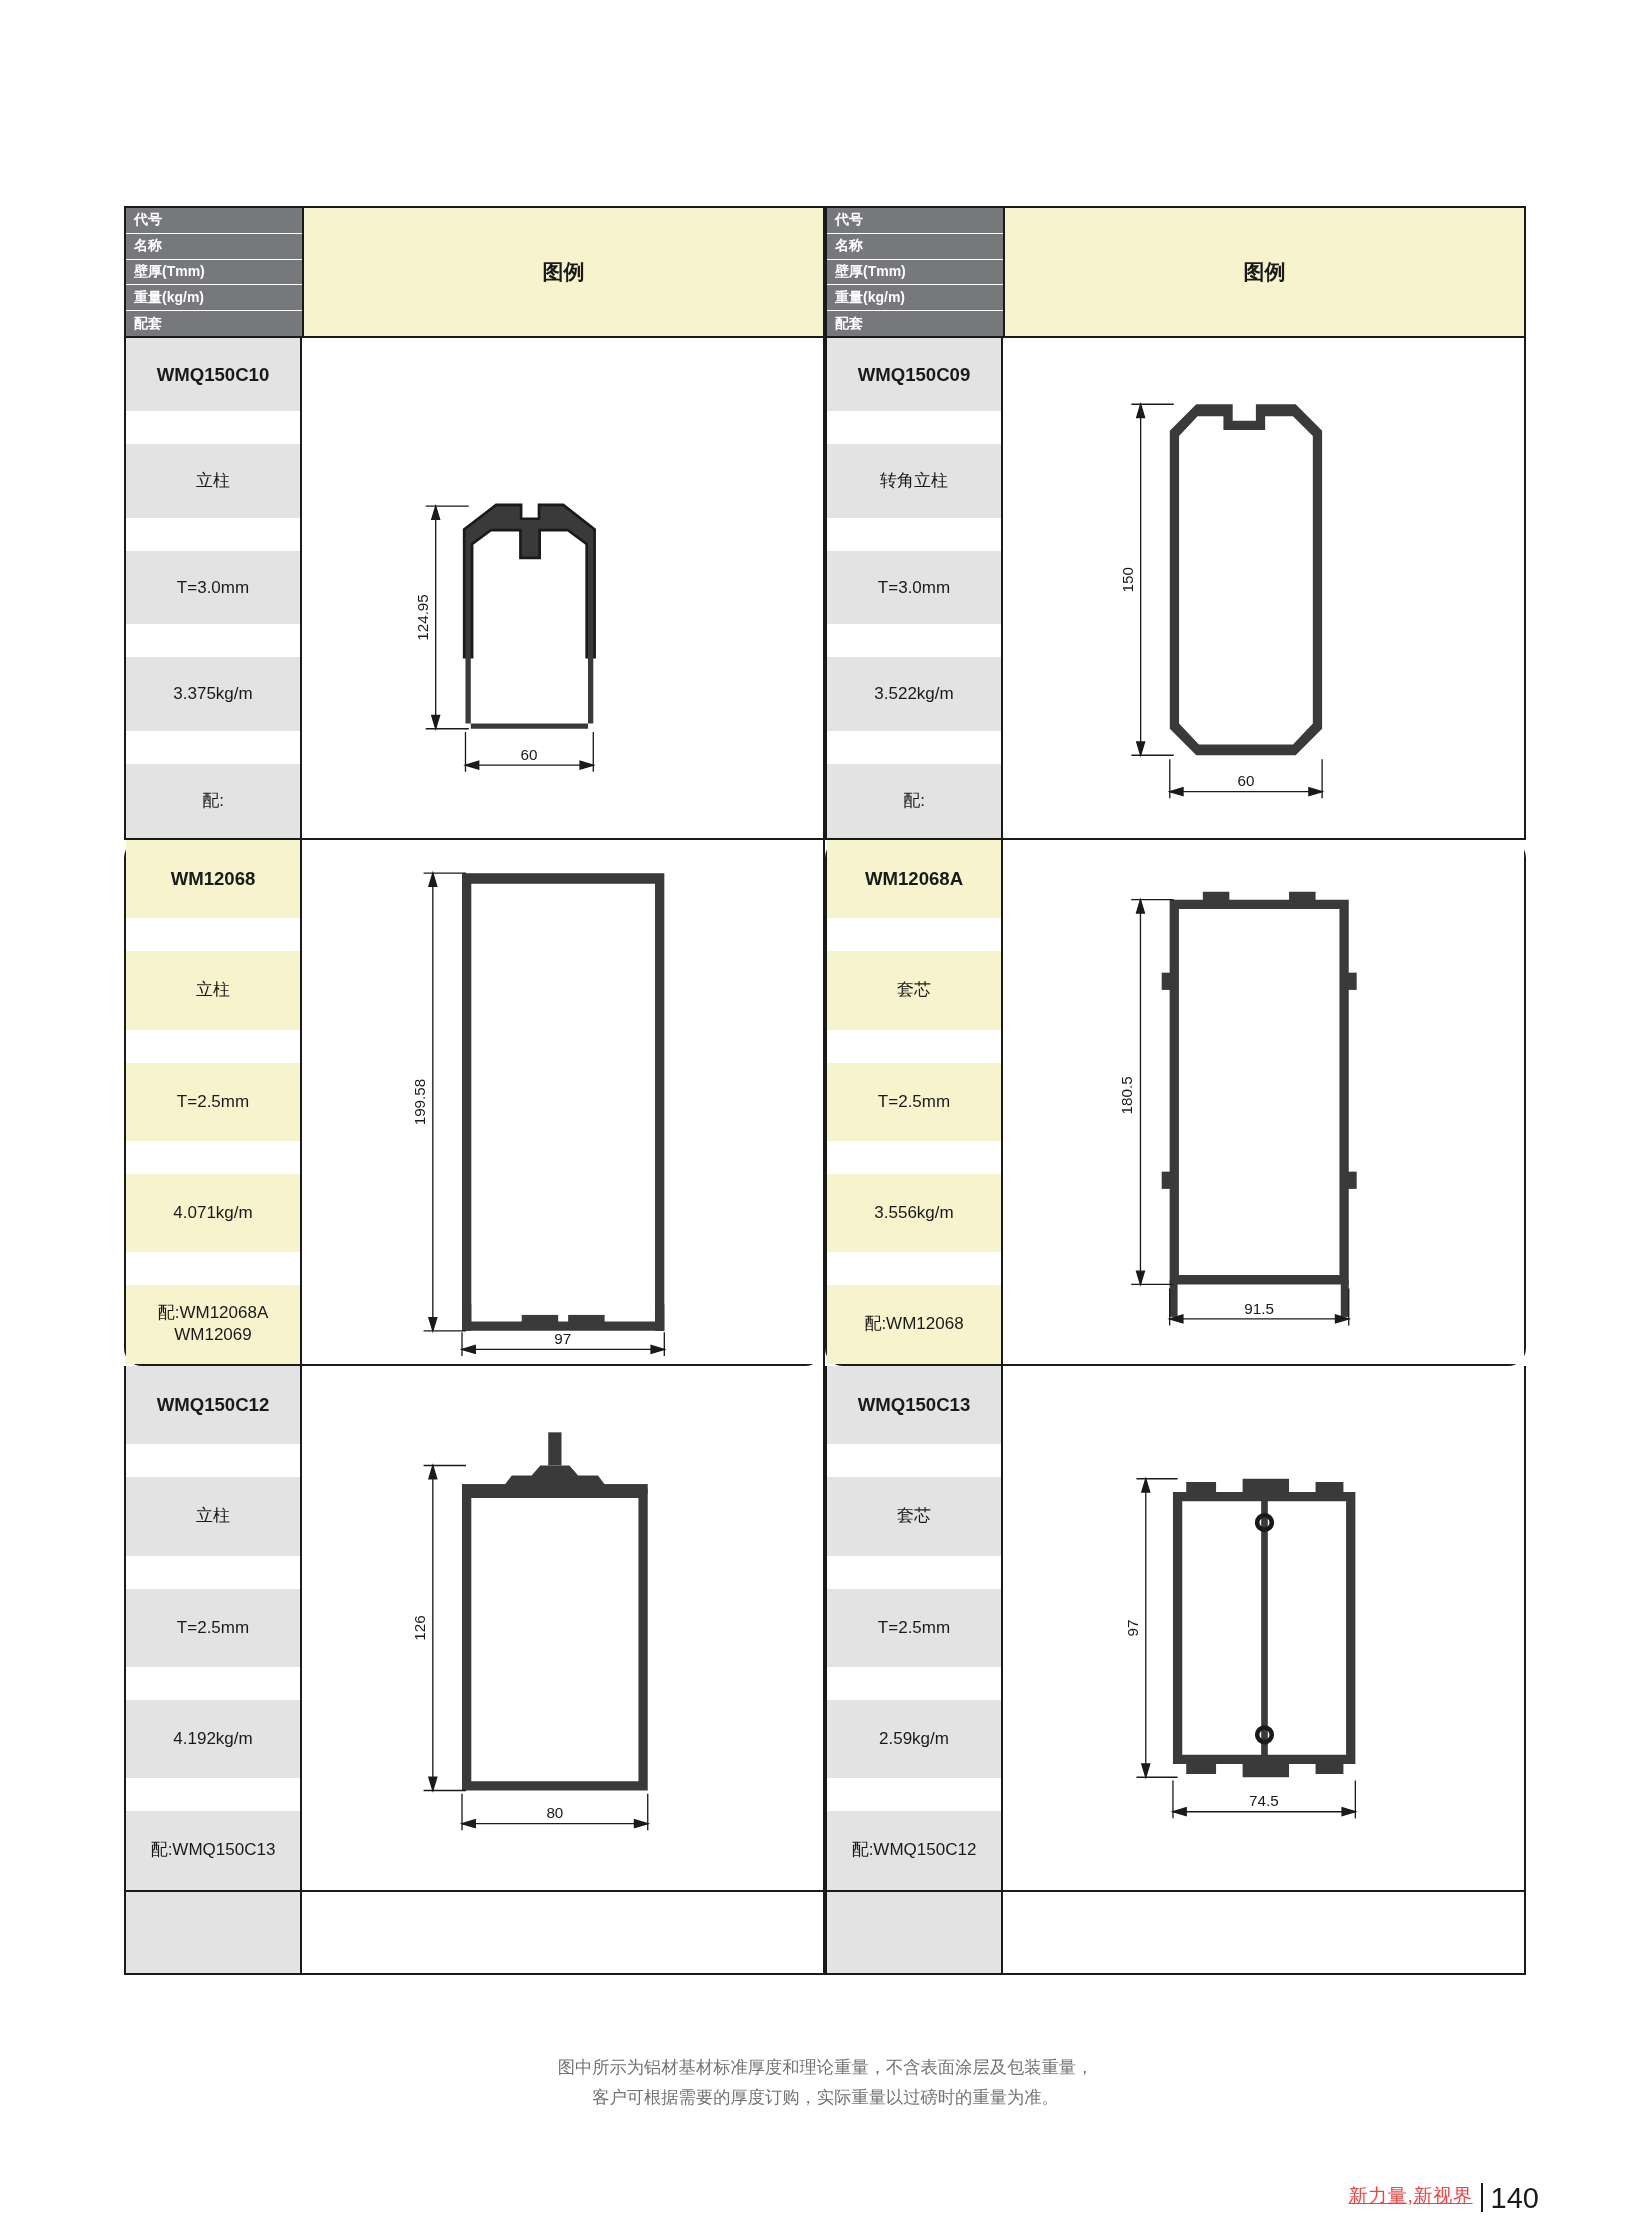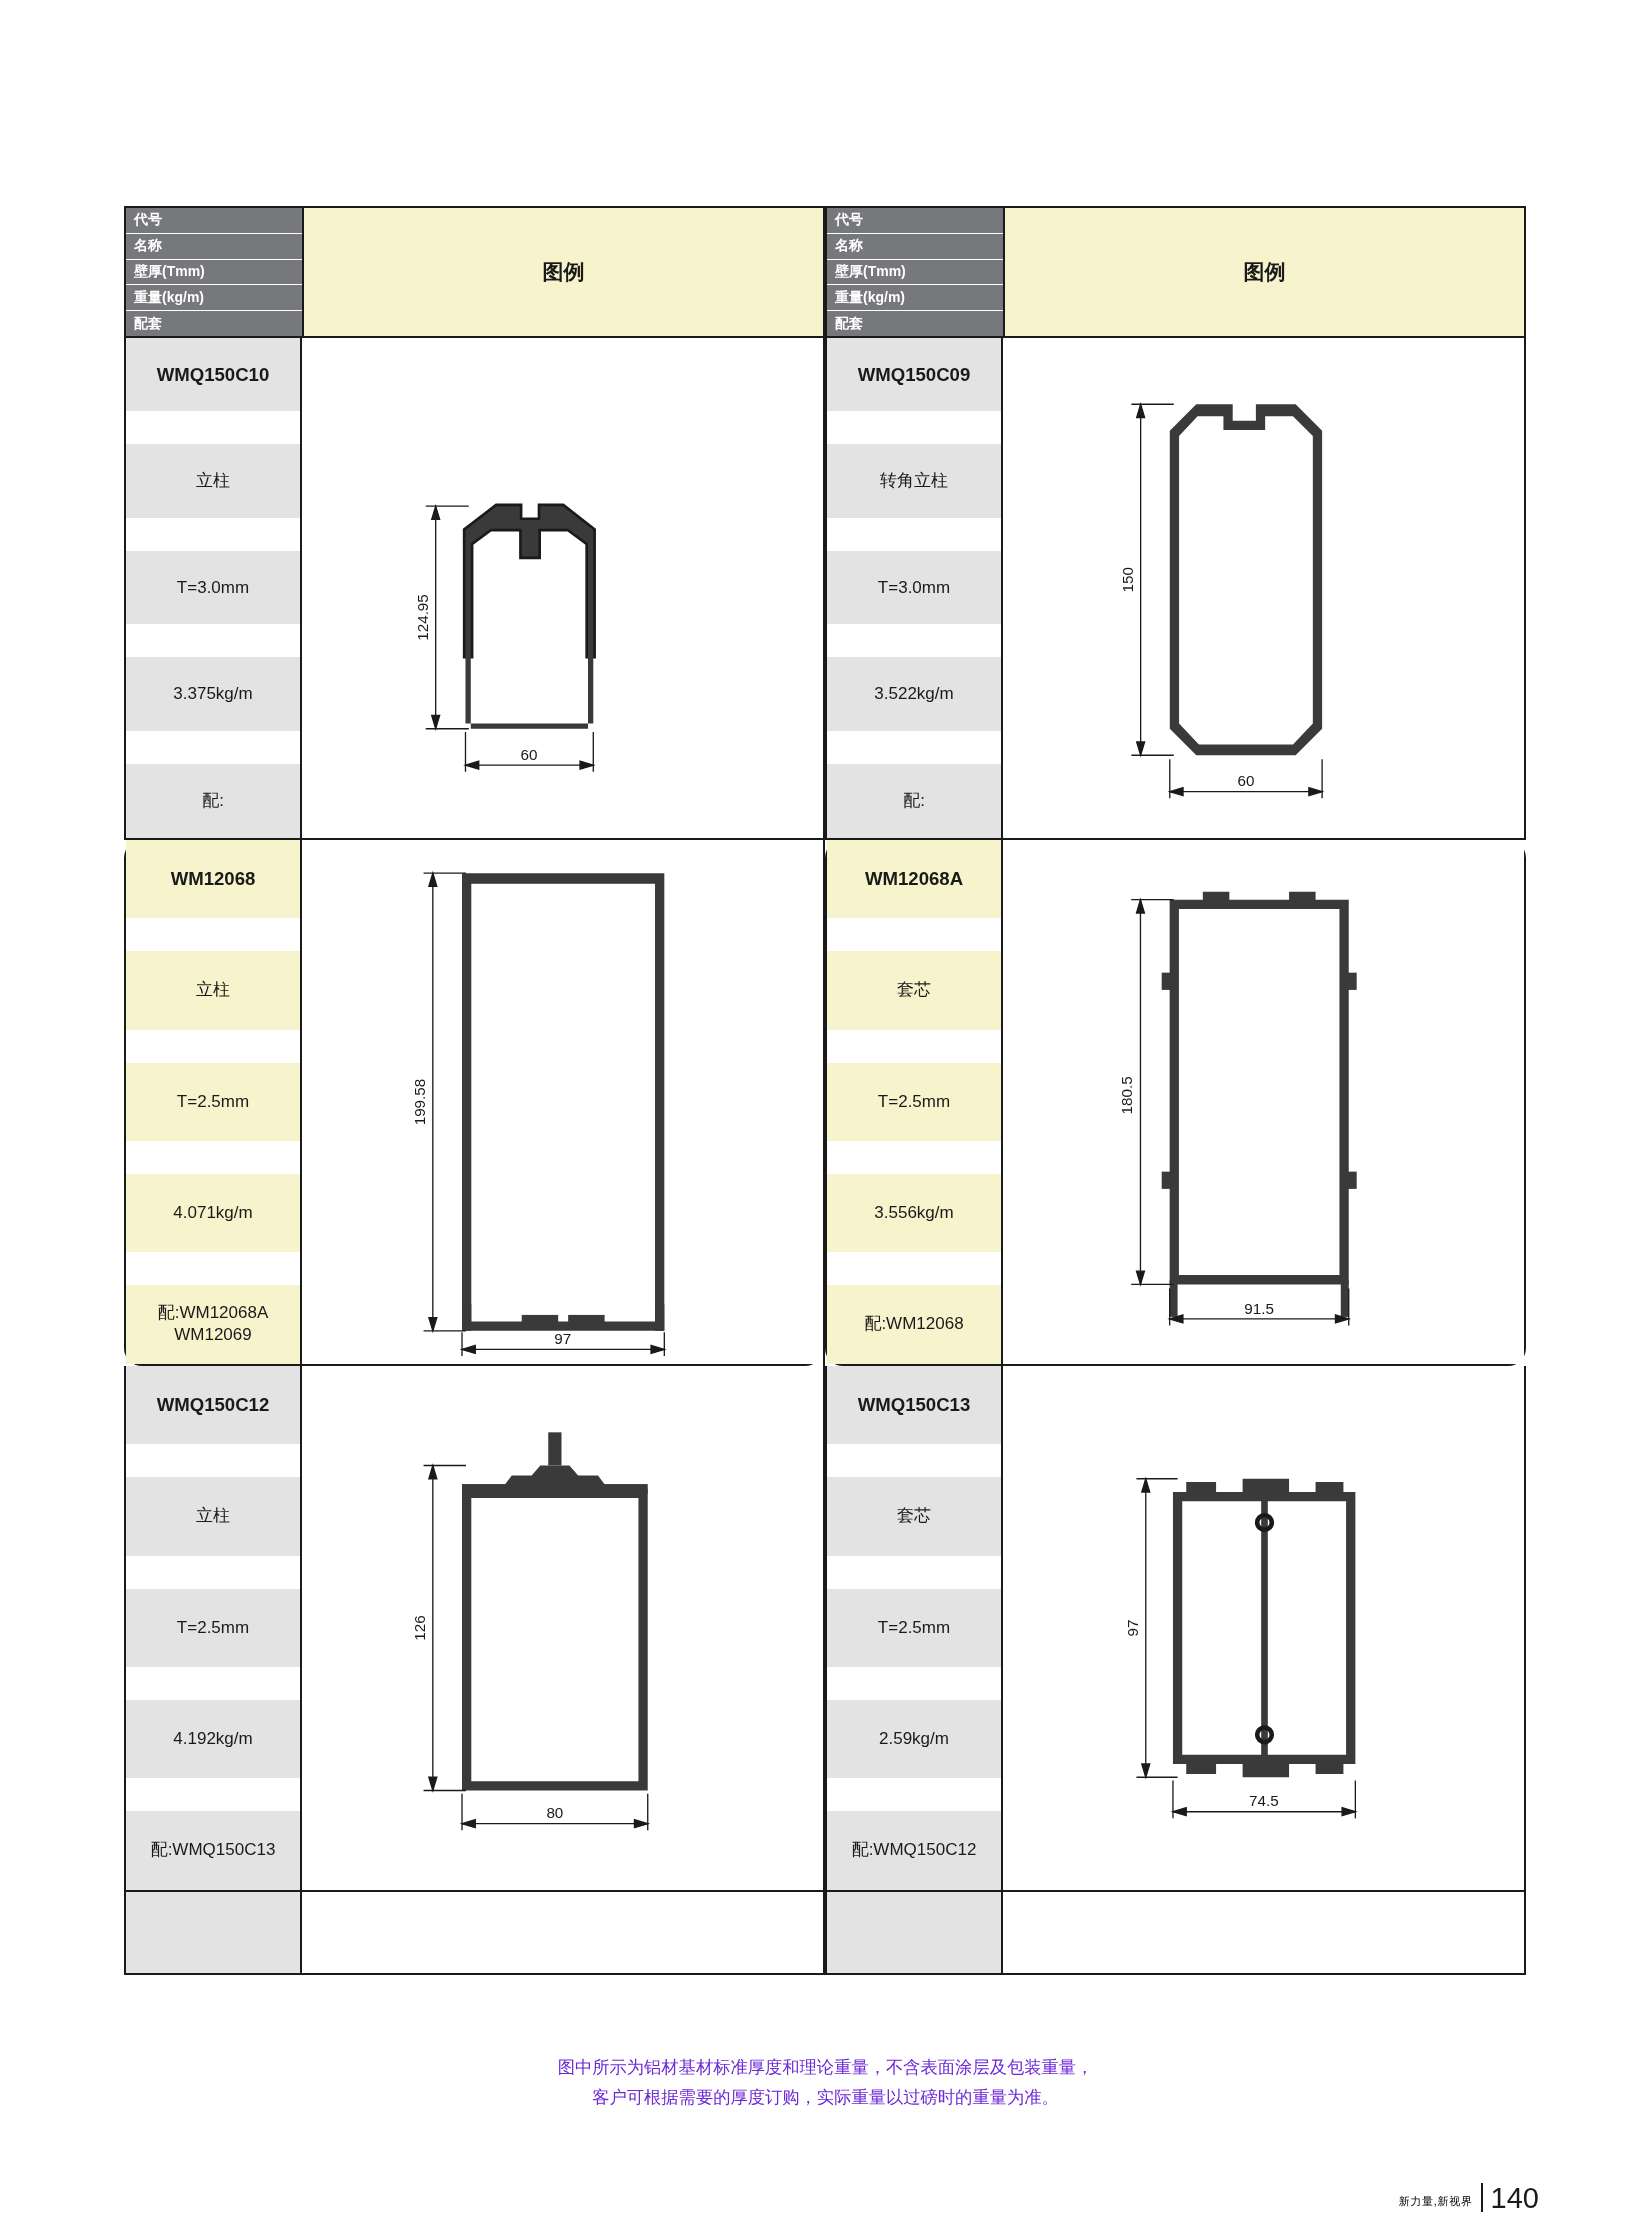--- a/index.html
+++ b/index.html
@@ -67,26 +67,26 @@
   .tailbox .specs{width:176px;background:#e3e3e3;border-right:2px solid #1a1a1a;box-sizing:border-box;}
   .tailbox .fig{flex:1;background:#ffffff;}
 
   
   .fig svg{position:absolute;left:0;top:0;width:100%;height:100%;}
   .dimtxt{font-size:23px;fill:#1a1a1a;font-family:"Liberation Sans",sans-serif;}
 
   
   .note{
     position:absolute;left:0;top:2052px;width:1651px;text-align:center;
-    font-size:17.3px;line-height:1.75;color:#6d28d9;
+    font-size:17.3px;line-height:1.75;color:#737373;
   }
   .footer{
     position:absolute;right:124px;top:2152px;display:flex;align-items:flex-end;gap:8px;
   }
-  .footer .brand{font-size:11px;color:#000000;letter-spacing:0.7px;padding-bottom:4px;}
+  .footer .brand{font-size:19px;color:#ef4444;letter-spacing:0.7px;padding-bottom:4px;text-decoration:underline;}
   .footer .bar{width:2px;height:29px;background:#1a1a1a;margin-bottom:1.3px;}
   .footer .pno{font-size:29px;font-weight:normal;color:#1a1a1a;line-height:1;margin-top:32px;}
 </style>
 </head>
 <body>
 
 <div class="page">
 
   <div class="catalog">
 

